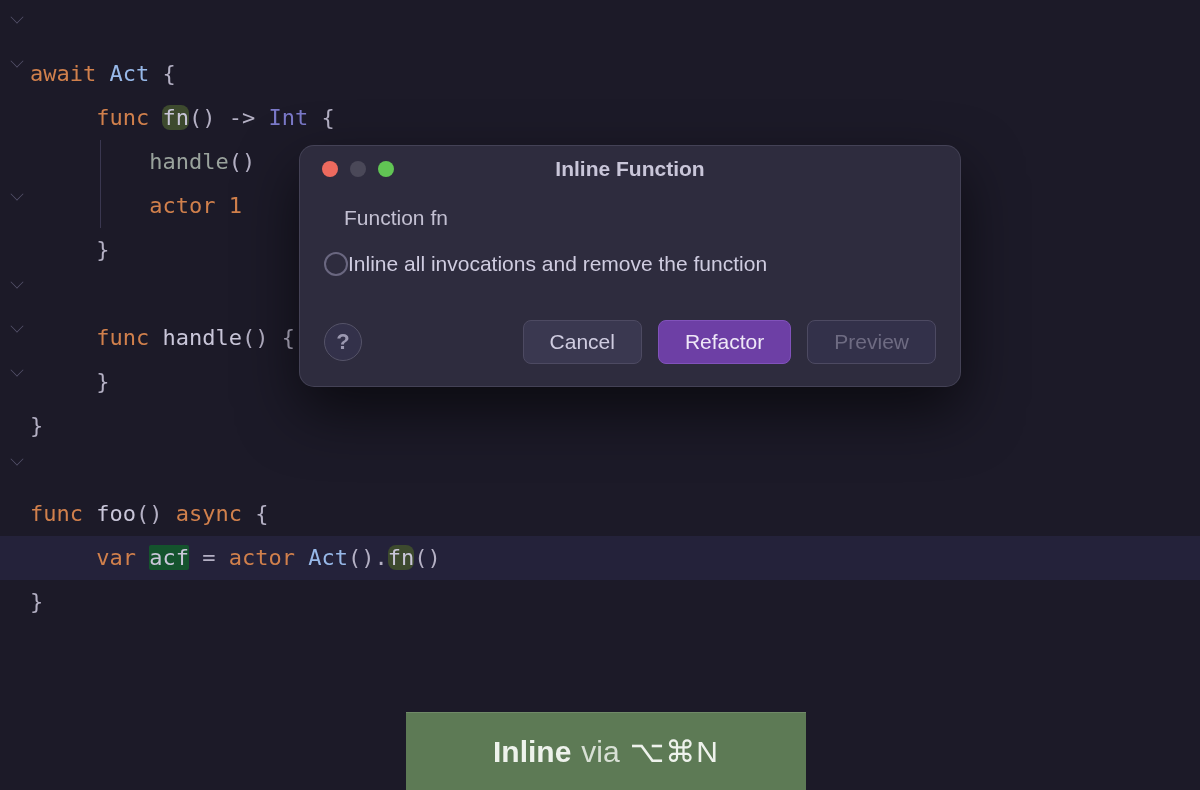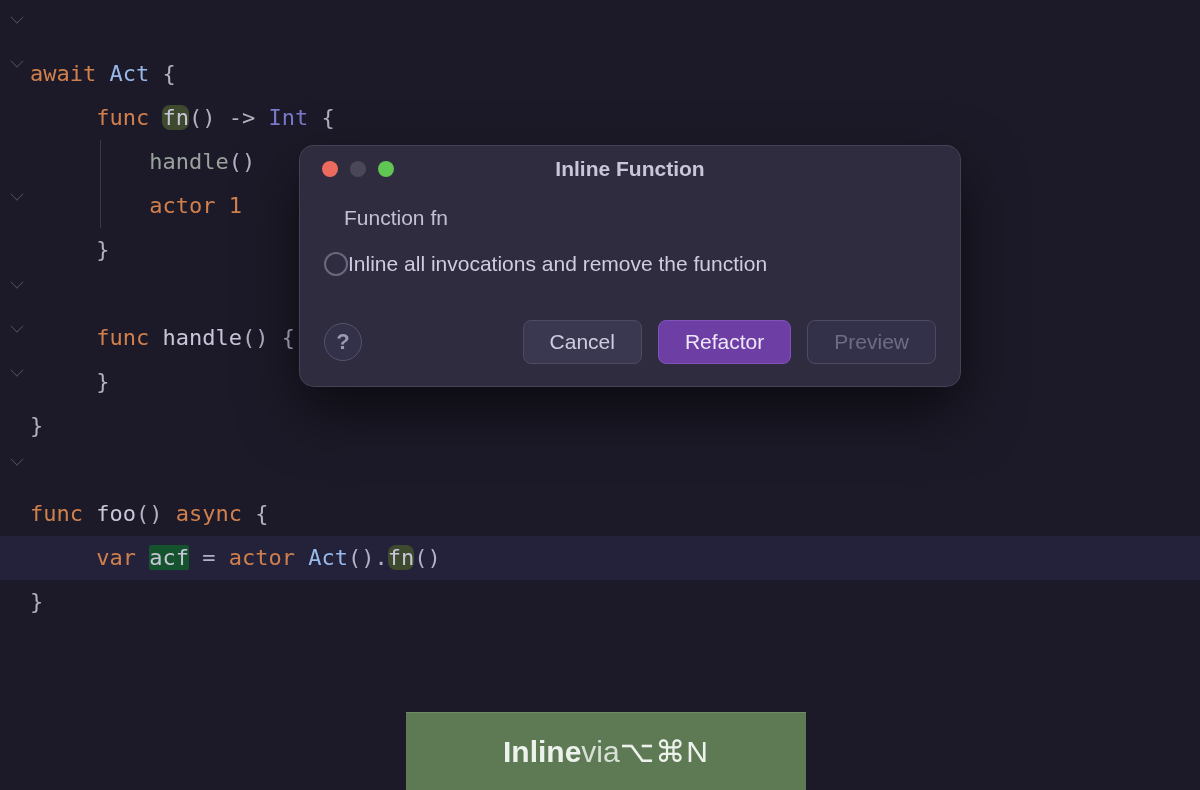--- a/index.html
+++ b/index.html
@@ -183,20 +183,21 @@
     bottom: 0;
     width: 400px;
     height: 78px;
     background: #5d7a55;
     display: flex;
     align-items: center;
     justify-content: center;
     font-family: -apple-system, 'Helvetica Neue', sans-serif;
     font-size: 30px;
     color: #eef2ec;
+    gap: 10px;
     border-top: 1px solid #708a68;
   }
   .hint .strong { font-weight: 700; }
   .hint .via { font-weight: 400; color: #d8e0d5; }
   .hint .keys { font-weight: 400; letter-spacing: 1px; }
 </style>
 </head>
 <body>
 
 <div class="editor">

